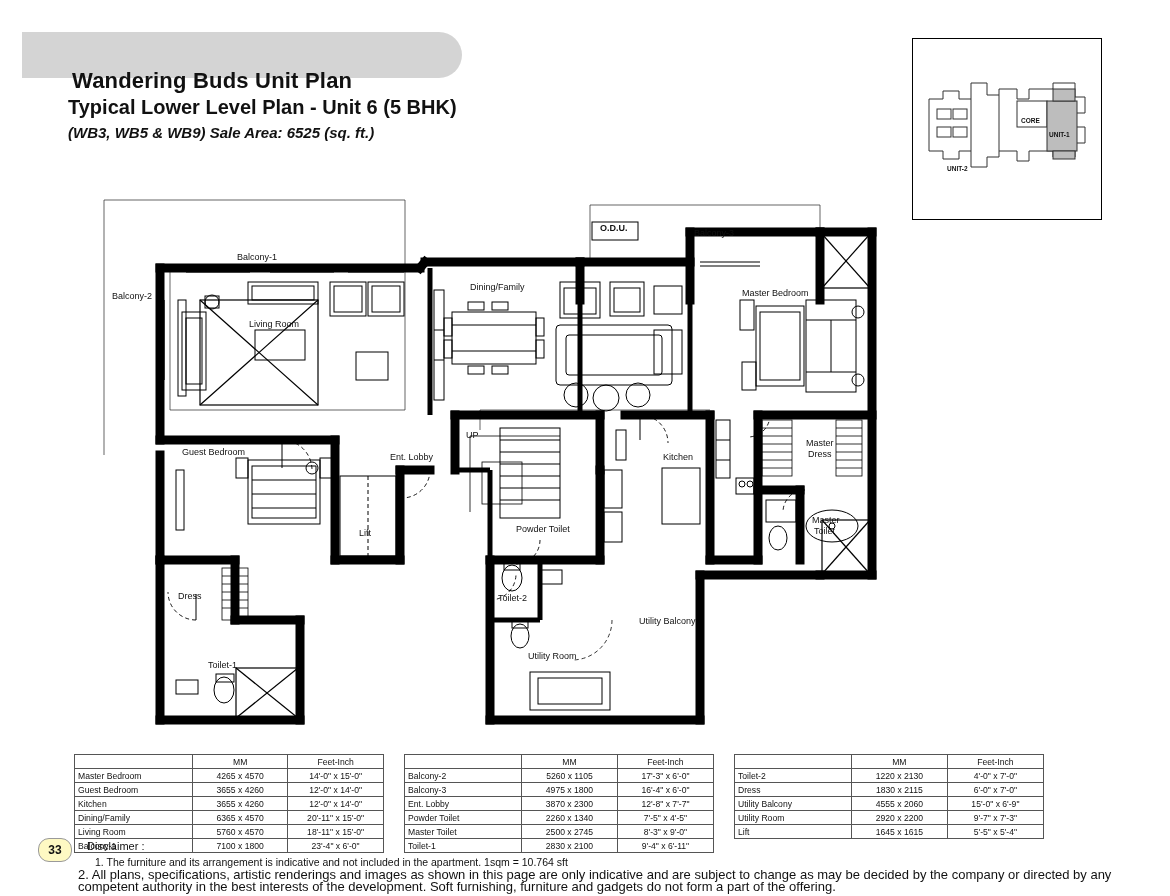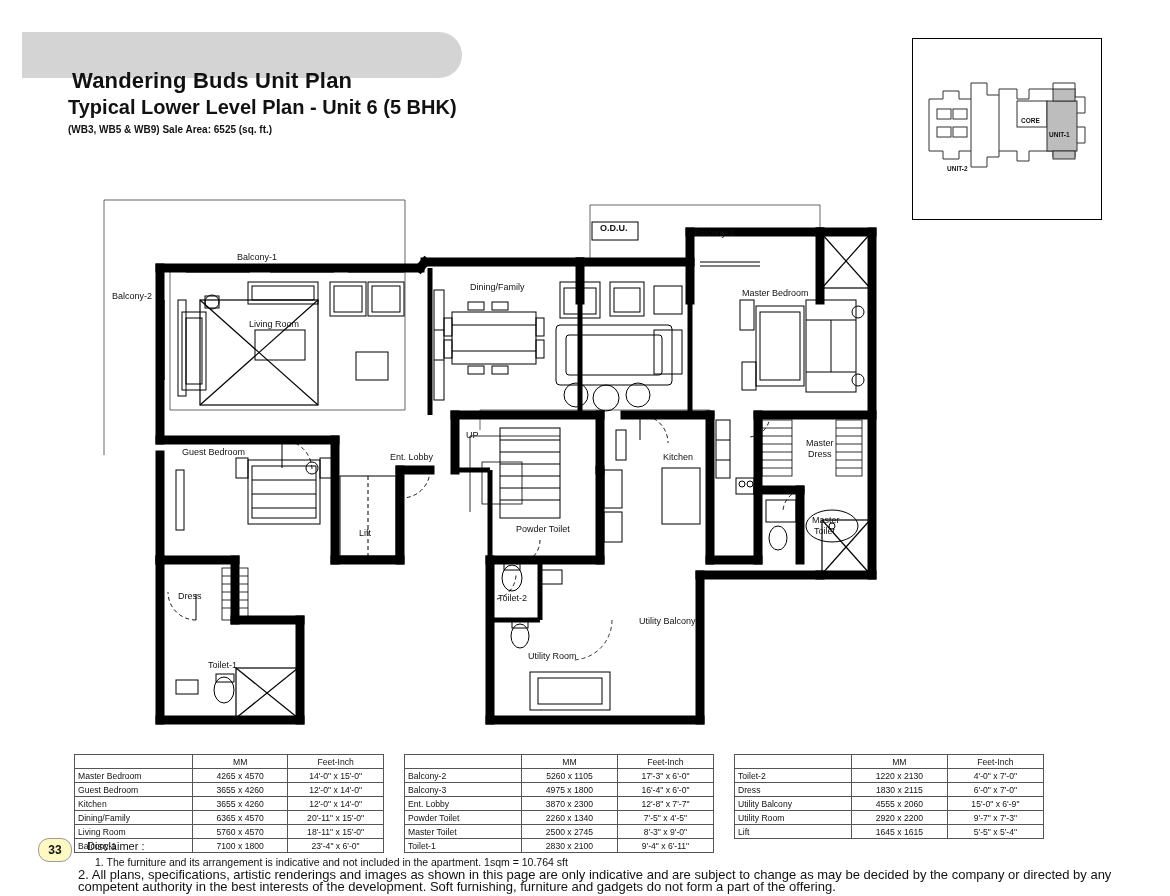--- a/index.html
+++ b/index.html
@@ -16,21 +16,21 @@
   .hdr-title{
     position:absolute;left:72px;top:40px;
     font-size:22px;font-weight:bold;color:#111;letter-spacing:.2px;margin-top:28px;
   }
   .sub-title{
     position:absolute;left:68px;top:96px;
     font-size:20px;font-weight:bold;color:#111;
   }
   .sub-title2{
     position:absolute;left:68px;top:124px;
-    font-size:10px;font-weight:bold;color:#111;
+    font-size:15px;font-weight:bold;color:#111;font-style:italic;
   }
   
   .keyplan{
     position:absolute;left:912px;top:38px;width:188px;height:180px;
     border:1px solid #000;background:#fff;
   }
   .kp-svg{position:absolute;left:0;top:0;}
   .kp-lbl{position:absolute;font-size:6.5px;font-weight:bold;color:#111;}
   
   #plan{position:absolute;left:0;top:0;}

